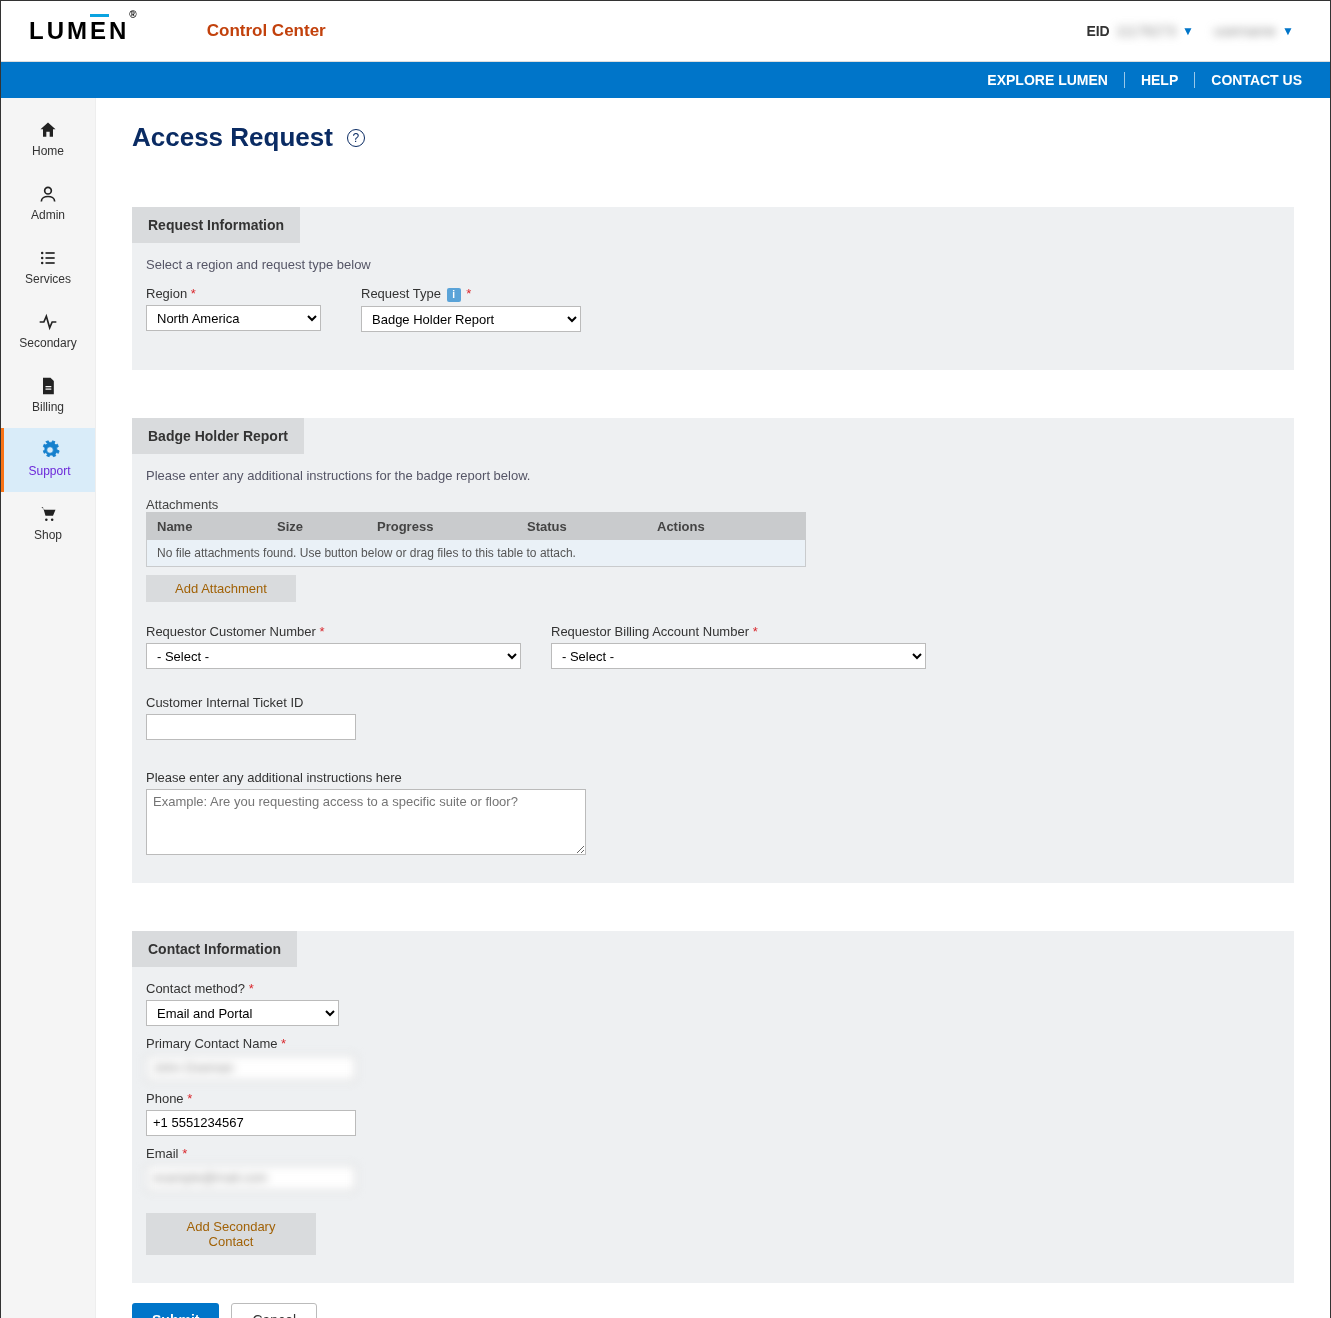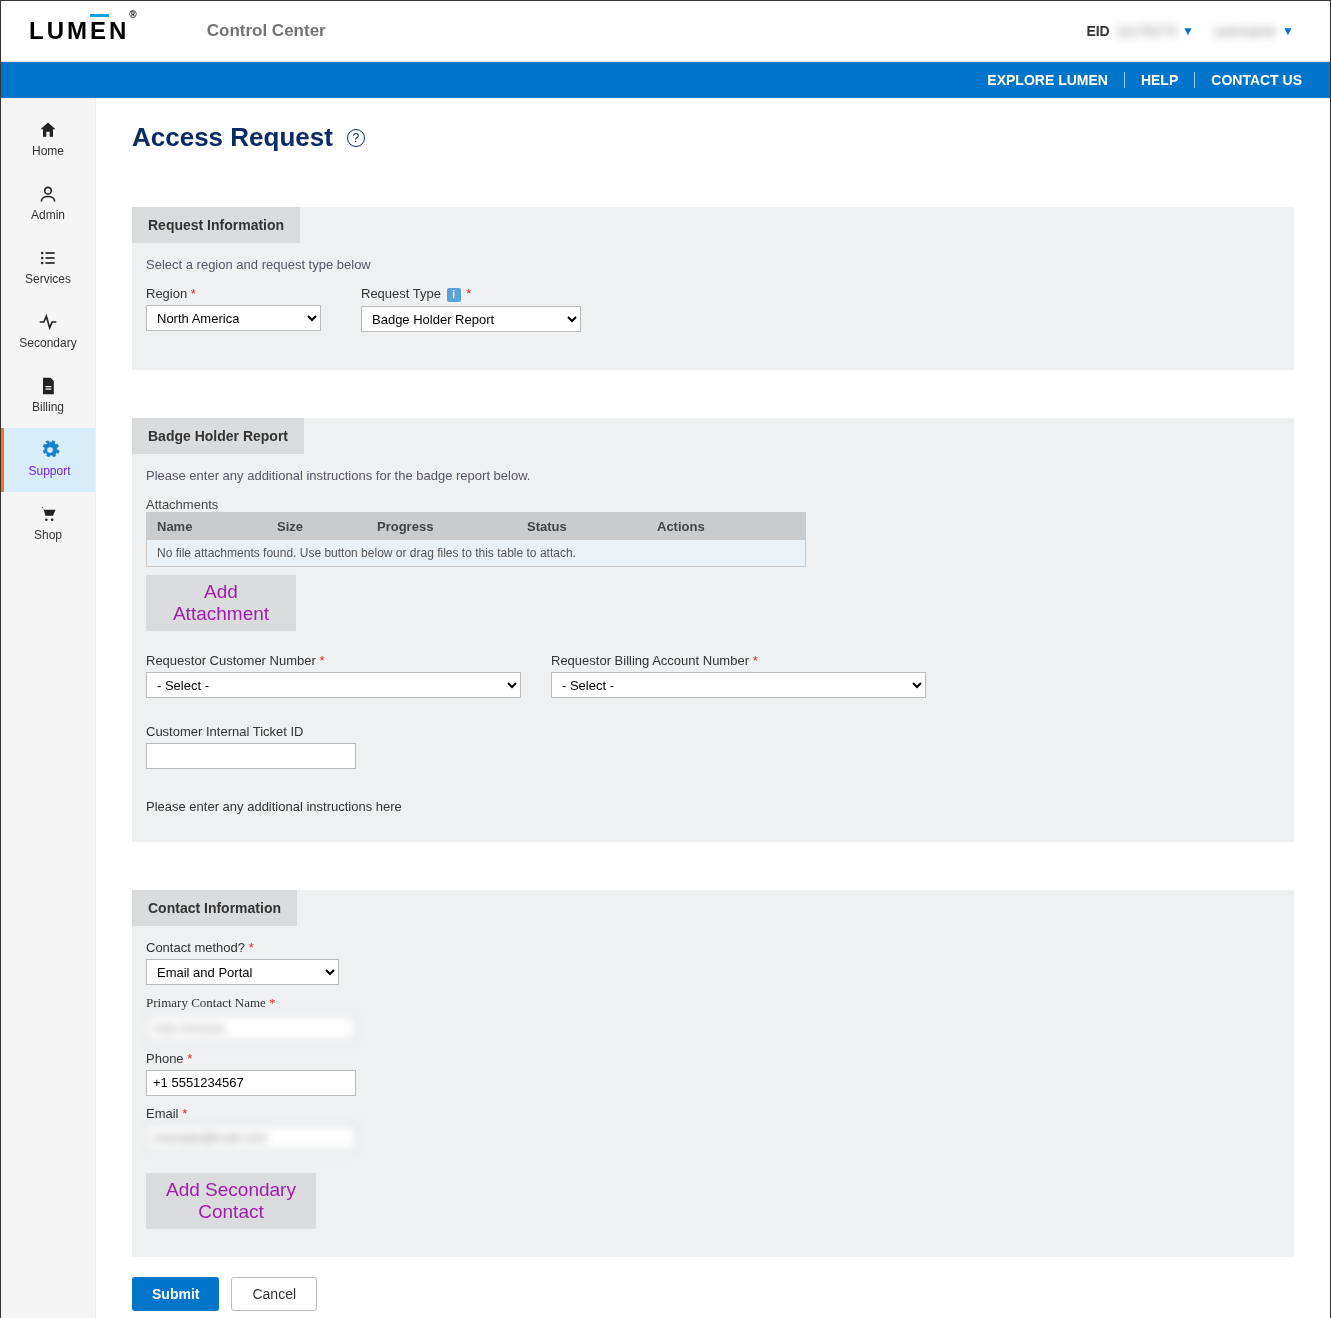--- a/index.html
+++ b/index.html
@@ -27,21 +27,21 @@
     font-size: 24px;
     font-weight: 600;
     letter-spacing: 3px;
     color: #000;
   }
   .logo sup { font-size: 10px; top: -12px; position: relative; letter-spacing:0;}
   .app-name {
     margin-left: 70px;
     font-size: 17px;
     font-weight: bold;
-    color: #737373;
+    color: #c2410c;
   }
   .top-right {
     margin-left: auto;
     display: flex;
     align-items: center;
     gap: 20px;
     font-size: 14px;
     color: #333;
     text-align: right;
   }
@@ -142,22 +142,22 @@
     border:1px solid #c9cbcd;
     width:660px;
     background:#fff;
   }
   .att-head { display:flex; background:#c9cbcd; font-weight:bold; font-size:13px;}
   .att-head div { padding:6px 10px; }
   .att-body { background:#eaf1f7; padding:6px 10px; font-size:12px; color:#555;}
   .col-name{width:120px;} .col-size{width:100px;} .col-prog{width:150px;}
   .col-stat{width:130px;} .col-act{flex:1;}
   .mini-btn {
-    display:inline-block; background:#d9dbdd; color:#a21caf;
-    padding:6px 20px; font-size:19px; cursor:pointer; margin-top:8px;
+    display:inline-block; background:#d9dbdd; color:#a16207;
+    padding:6px 20px; font-size:13px; cursor:pointer; margin-top:8px;
     border:none;
   }
   .info-icon {
     display:inline-flex;width:14px;height:14px;background:#5aa3d8;color:#fff;
     align-items:center;justify-content:center;font-size:10px;border-radius:2px;
     font-weight:bold;margin:0 2px;
   }
   
   .footer-btns { display:flex; gap:12px; margin-top:6px;}
   .btn-primary {
@@ -310,32 +310,33 @@
             </div>
           </div>
 
           <div class="field" style="margin-top:26px;">
             <label>Customer Internal Ticket ID</label>
             <input type="text" style="width: 210px;" value="">
           </div>
 
           <div class="field" style="margin-top:30px;">
             <label>Please enter any additional instructions here</label>
+            <textarea style="width: 440px; height: 66px;" placeholder="Example: Are you requesting access to a specific suite or floor?"></textarea>
           </div>
         </div>
       </div>
 
       <div class="section" style="margin-bottom:20px;">
         <div class="section-tab">Contact Information</div>
         <div class="section-body">
           <div class="field" style="margin-bottom:10px;">
             <label><span>Contact method?</span> <span class="req">*</span></label>
             <select style="width:193px"><option>Email and Portal</option></select>
           </div>
-          <div class="field" style="margin-bottom:10px;font-family:Liberation Serif, serif;">
+          <div class="field" style="margin-bottom:10px;">
             <label><span>Primary Contact Name</span> <span class="req">*</span></label>
             <input class="blur" type="text" style="width: 210px;" value="John Doeman">
           </div>
           <div class="field" style="margin-bottom:10px;">
             <label><span>Phone</span> <span class="req">*</span></label>
             <input type="text" style="width: 210px;" value="+1 5551234567">
           </div>
           <div class="field" style="margin-bottom:14px;">
             <label><span>Email</span> <span class="req">*</span></label>
             <input class="blur" type="text" style="width: 210px;" value="example@mail.com">

